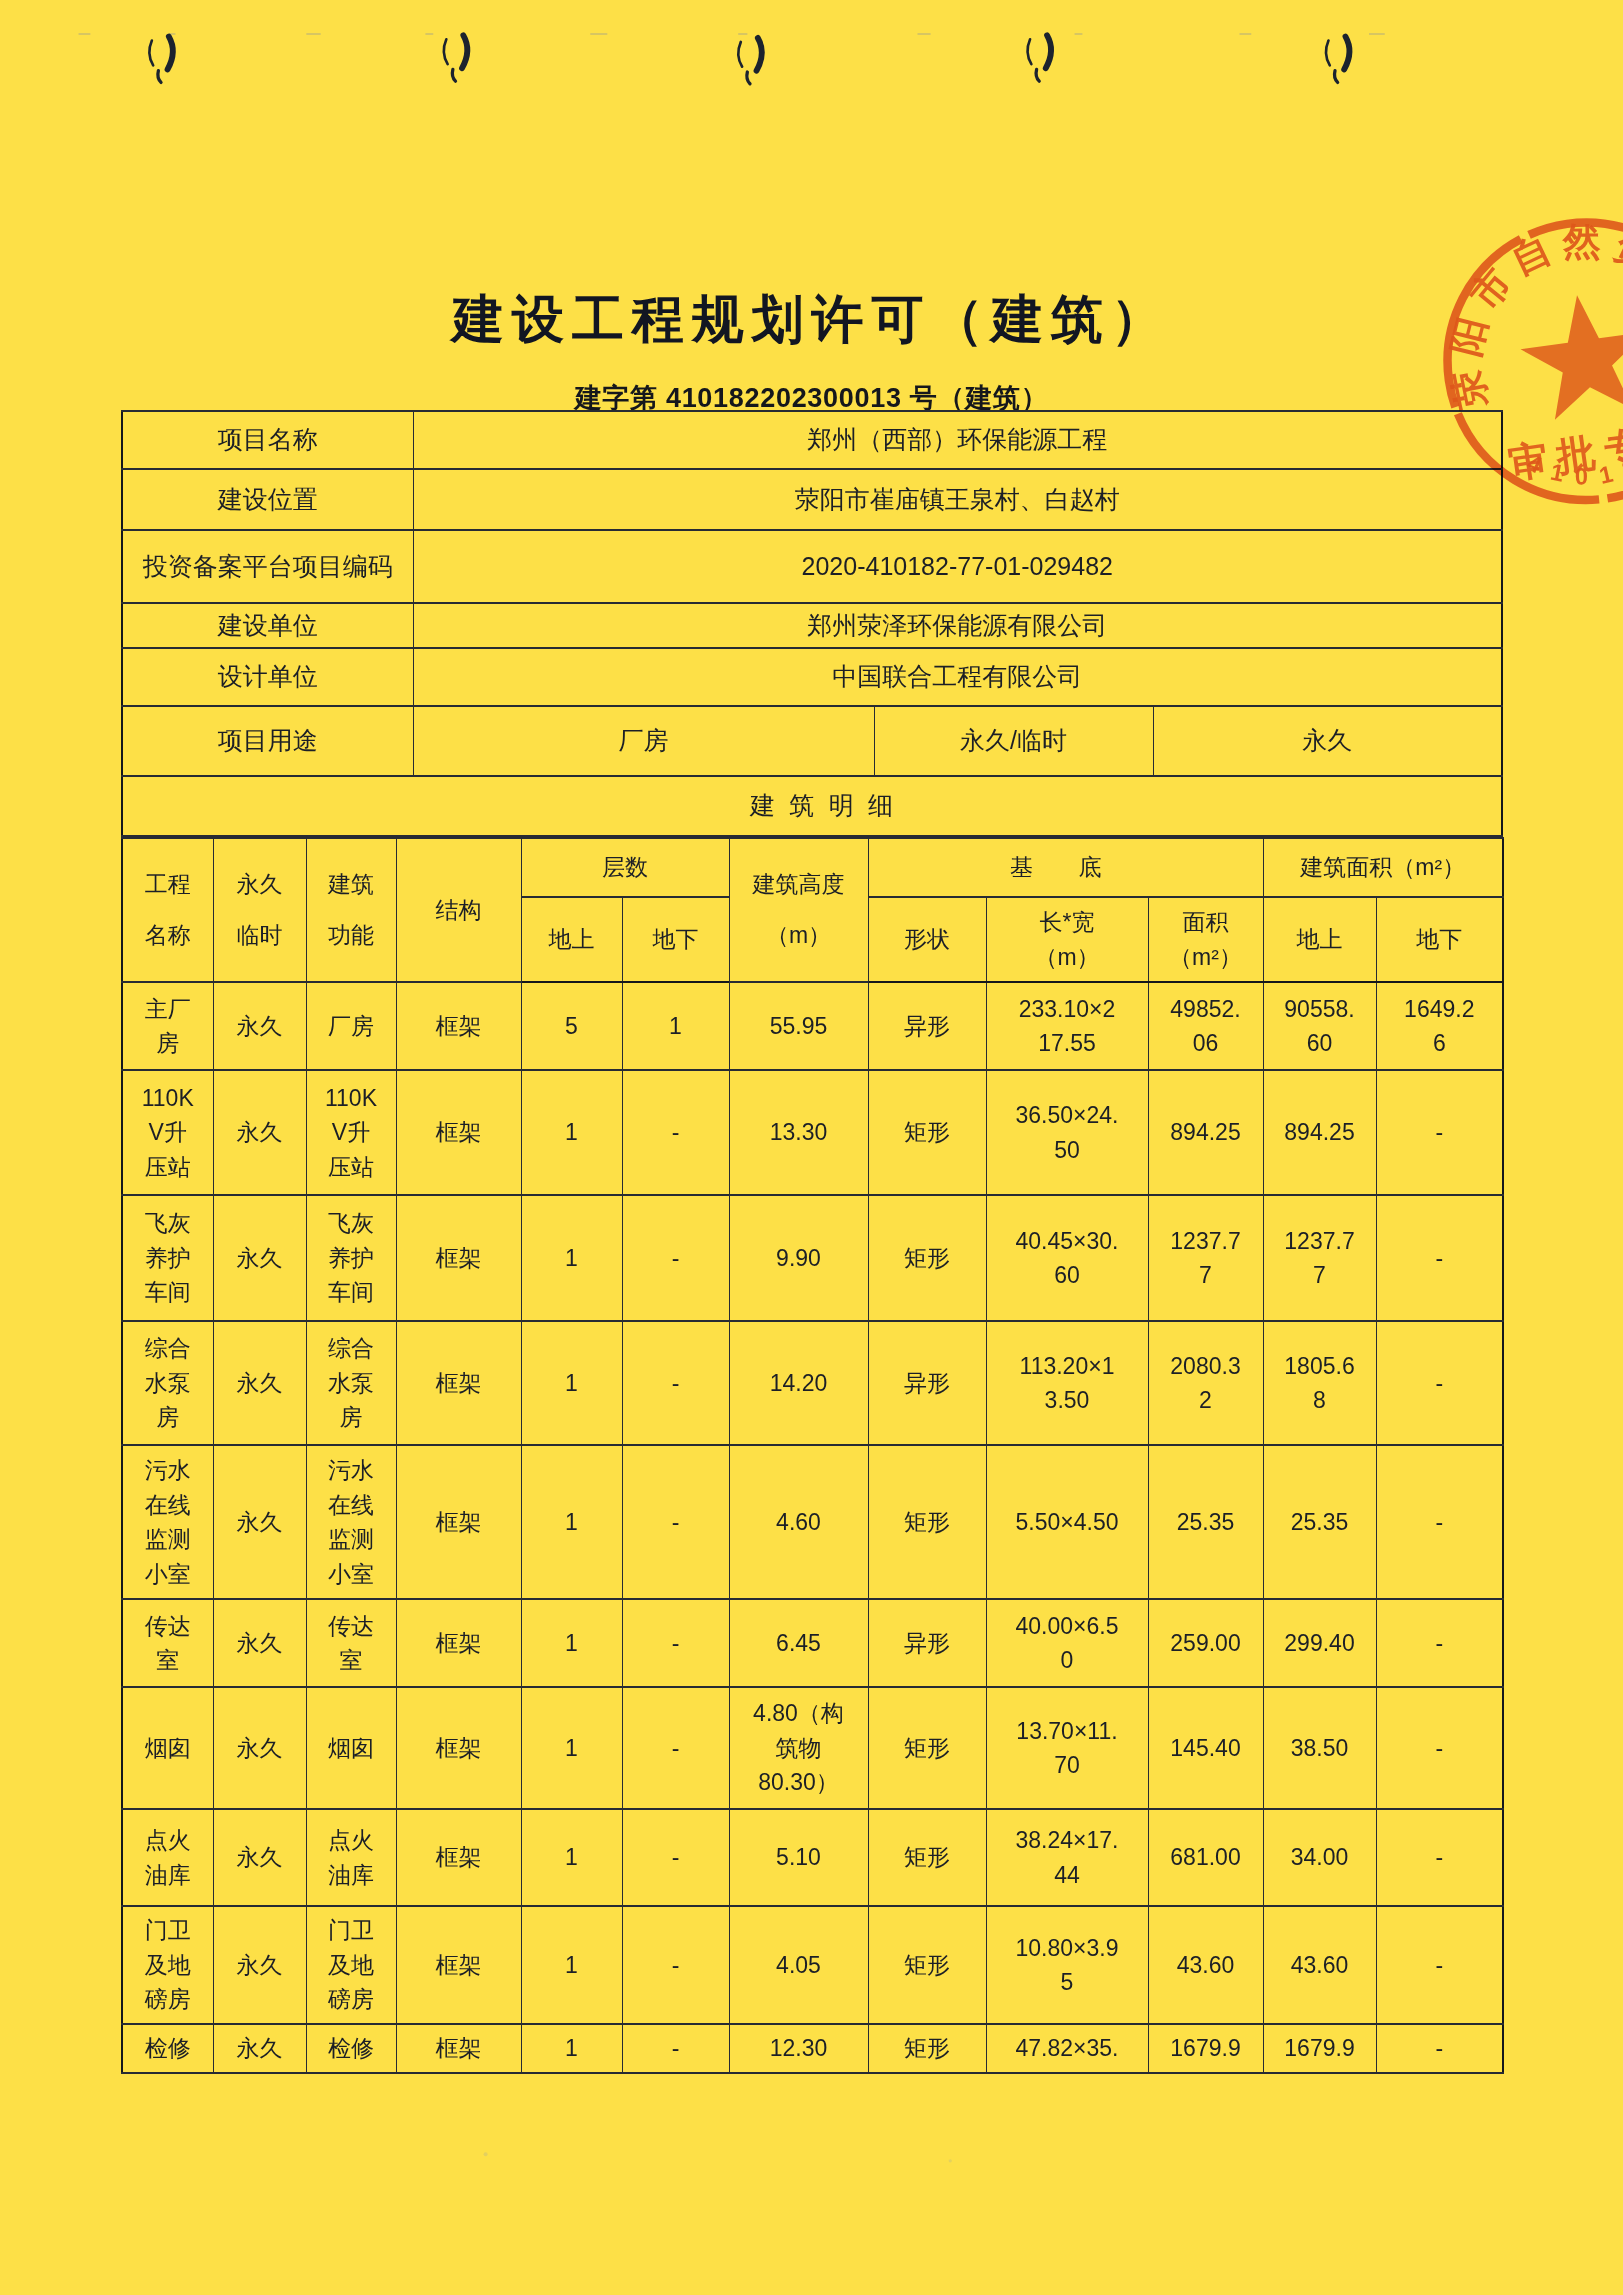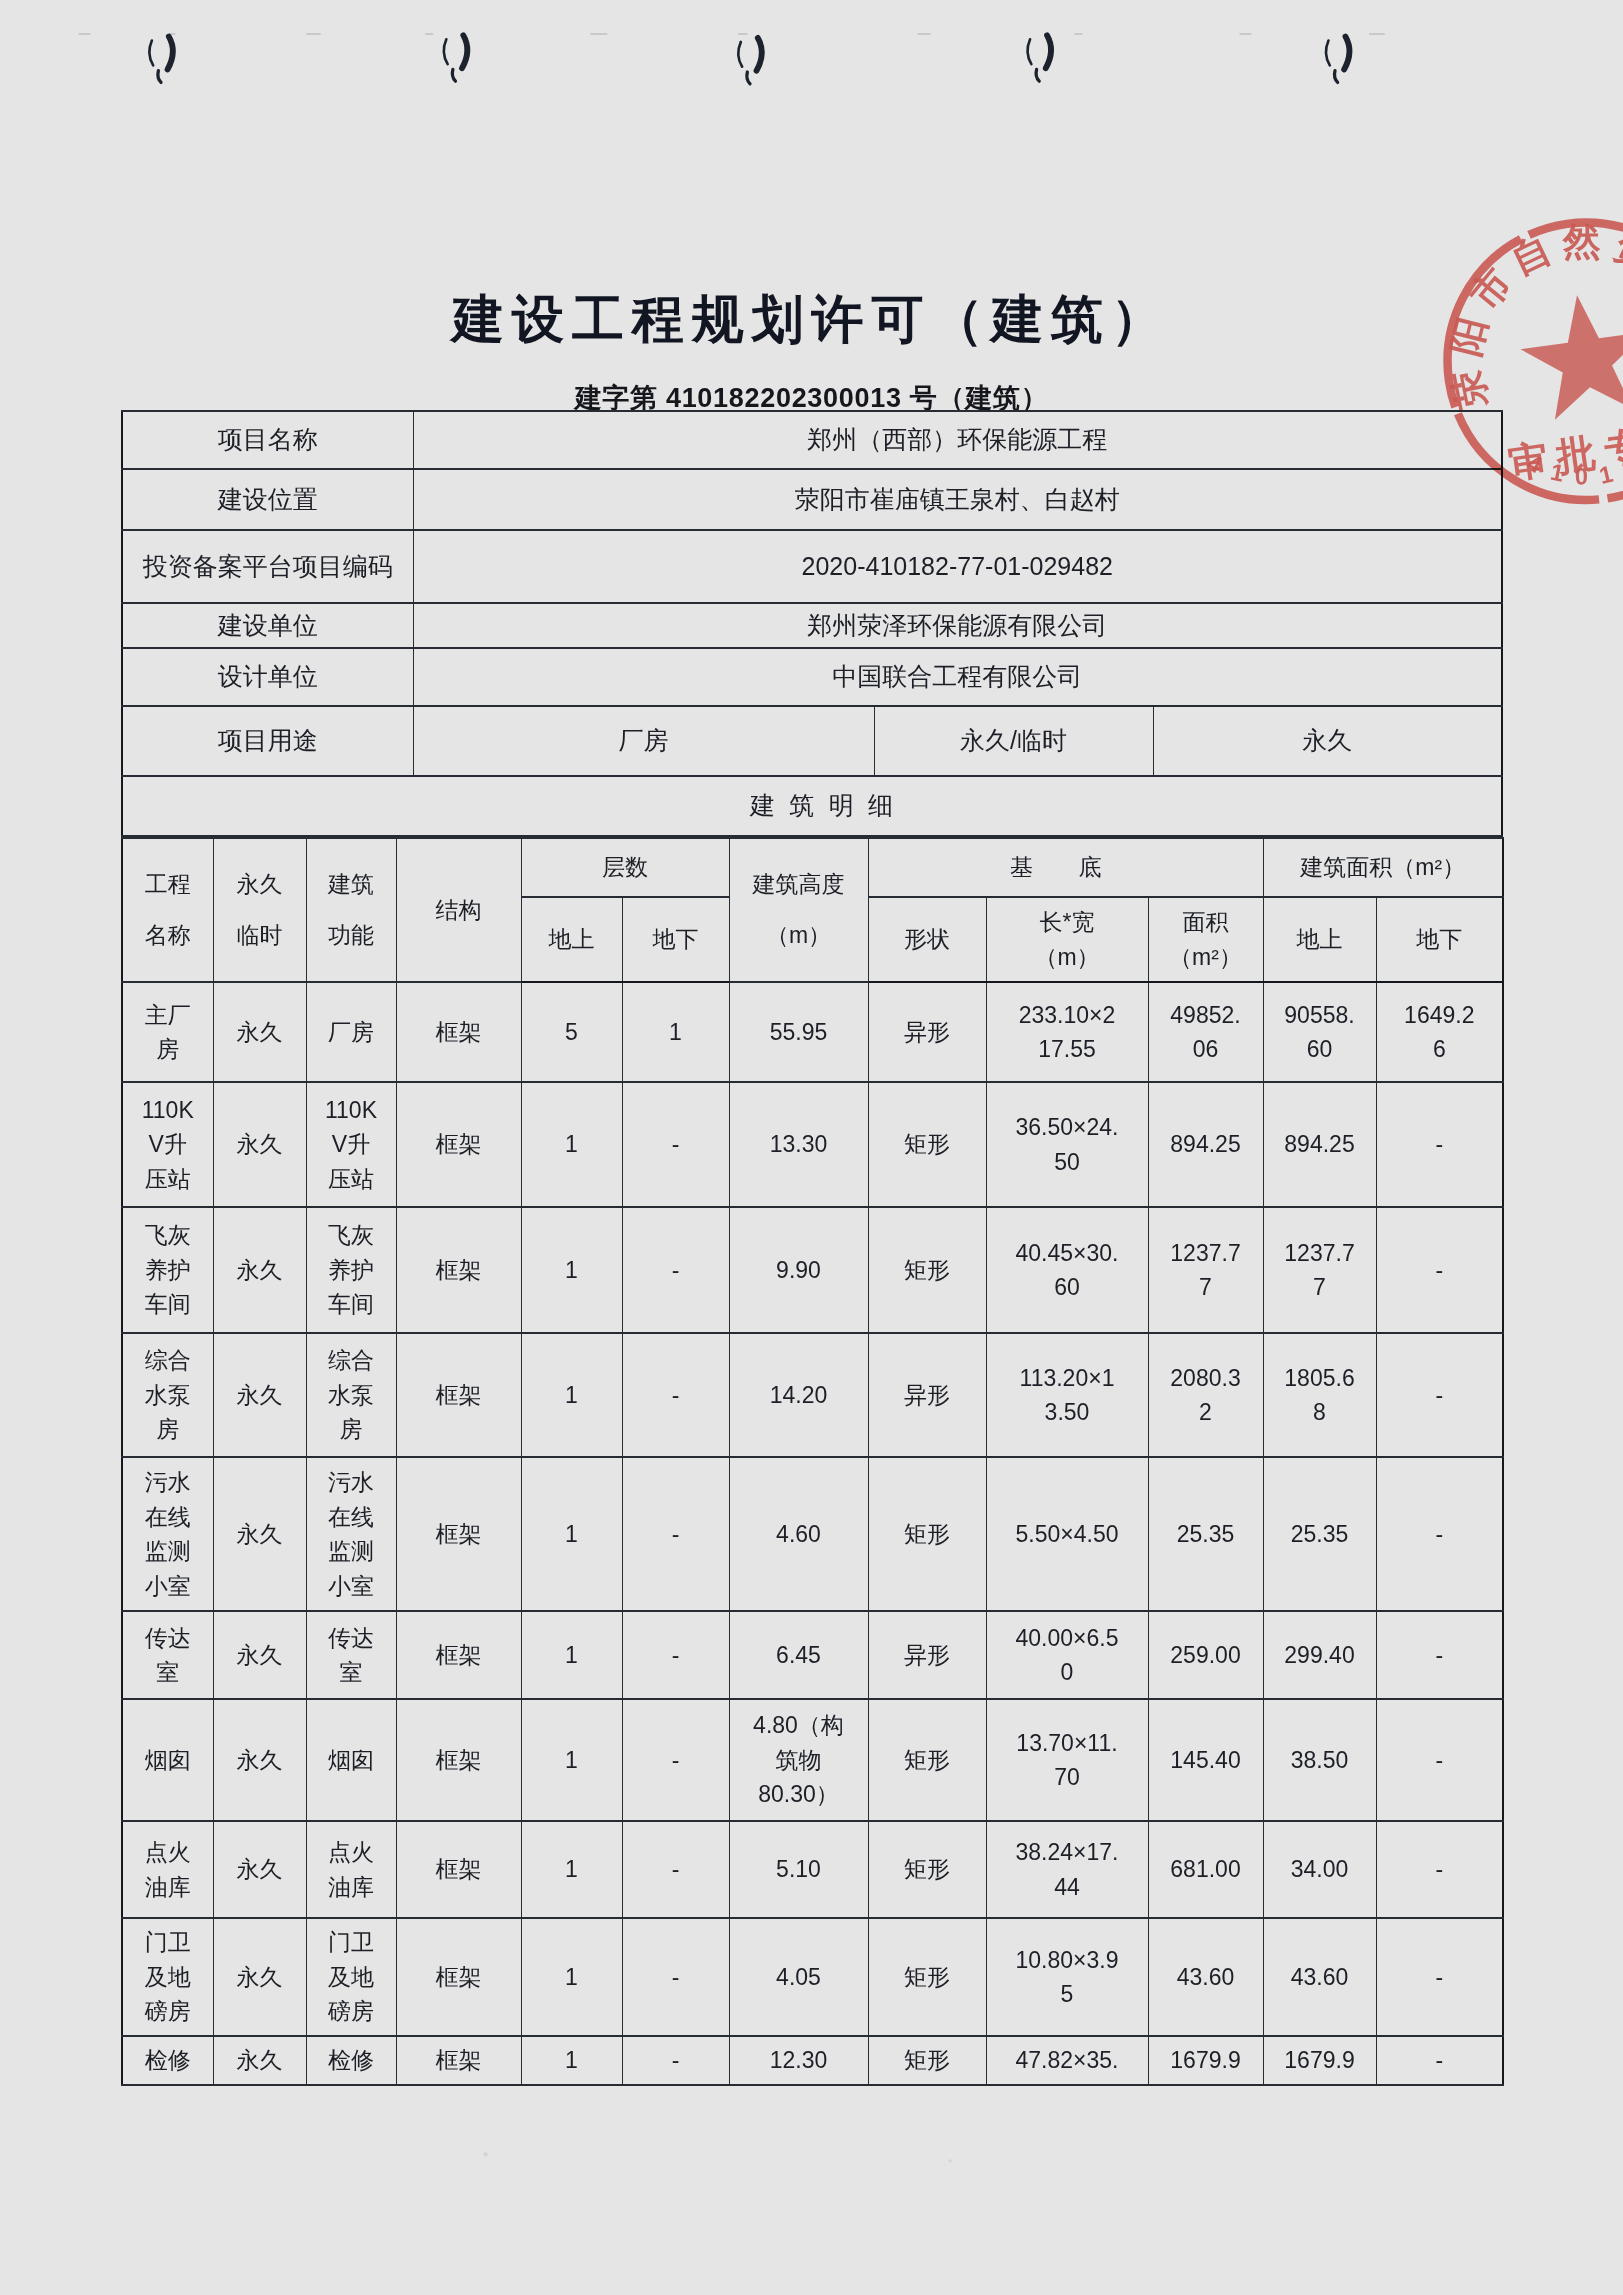--- a/index.html
+++ b/index.html
@@ -4,21 +4,21 @@
 <style>
   * { margin:0; padding:0; box-sizing:border-box; }
   html,body { background:#ffffff; }
   body {
     width:1623px; height:2295px;
     font-family:"Liberation Sans", sans-serif;
     color:#1b1e25;
   }
   .page {
     position:relative; width:1623px; height:2295px;
-    background:#e5e5e5; overflow:hidden;
+    background:#fde047; overflow:hidden;
   }
   .doc-title {
     position:absolute; top:285px; left:0; width:100%;
     text-align:center; font-size:52px; font-weight:bold;
     letter-spacing:7.9px; color:#121622;
   }
   .doc-subtitle {
     position:absolute; top:380px; left:0; width:100%;
     text-align:center; font-size:27px; font-weight:bold;
     letter-spacing:0.7px; color:#15171c;
@@ -160,21 +160,21 @@
           <th>形状</th>
           <th>长*宽
 （m）</th>
           <th>面积
 （m²）</th>
           <th>地上</th>
           <th>地下</th>
         </tr>
       </thead>
       <tbody>
-          <tr style="height: 100px; padding-left: 12px;">
+          <tr style="height: 88px; padding-left: 12px;">
             <td>主厂
 房</td>
             <td>永久</td>
             <td>厂房</td>
             <td>框架</td>
             <td>5</td>
             <td>1</td>
             <td>55.95</td>
             <td>异形</td>
             <td>233.10×2

